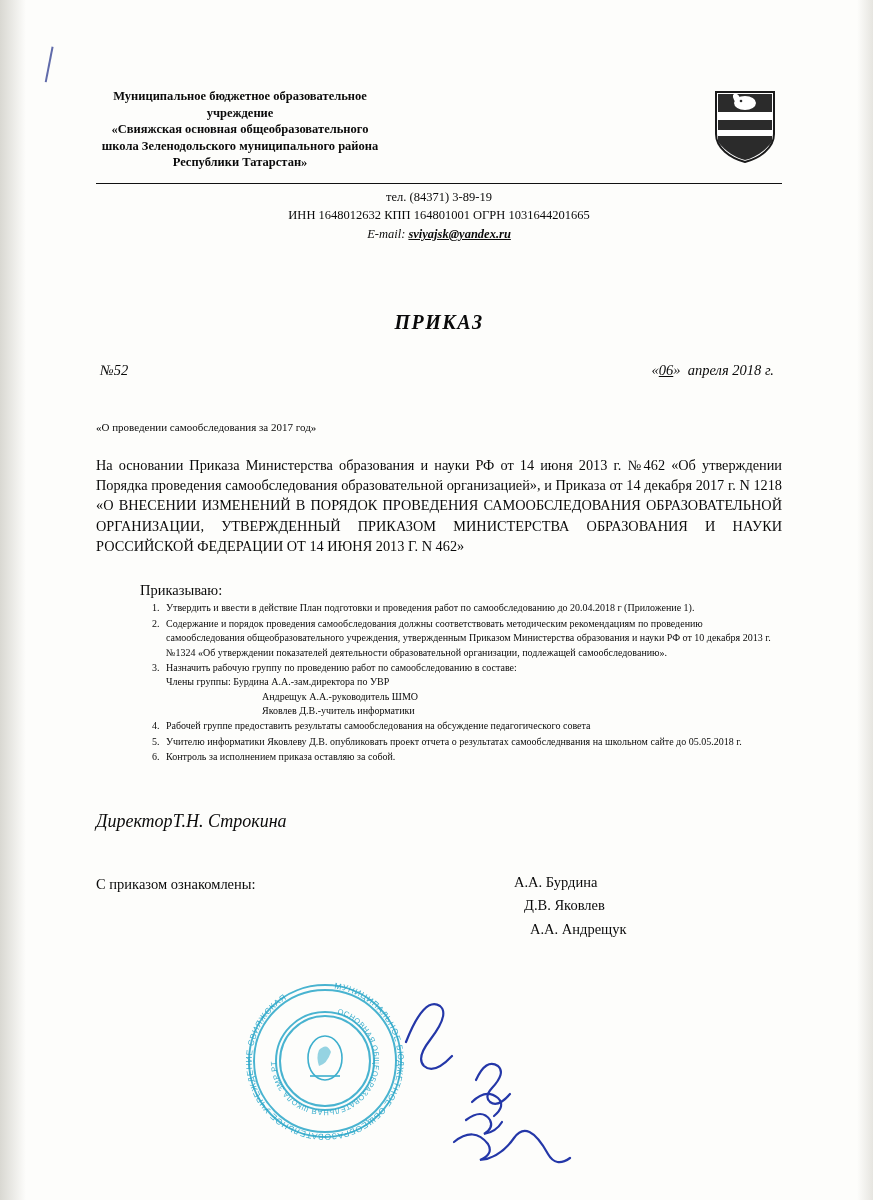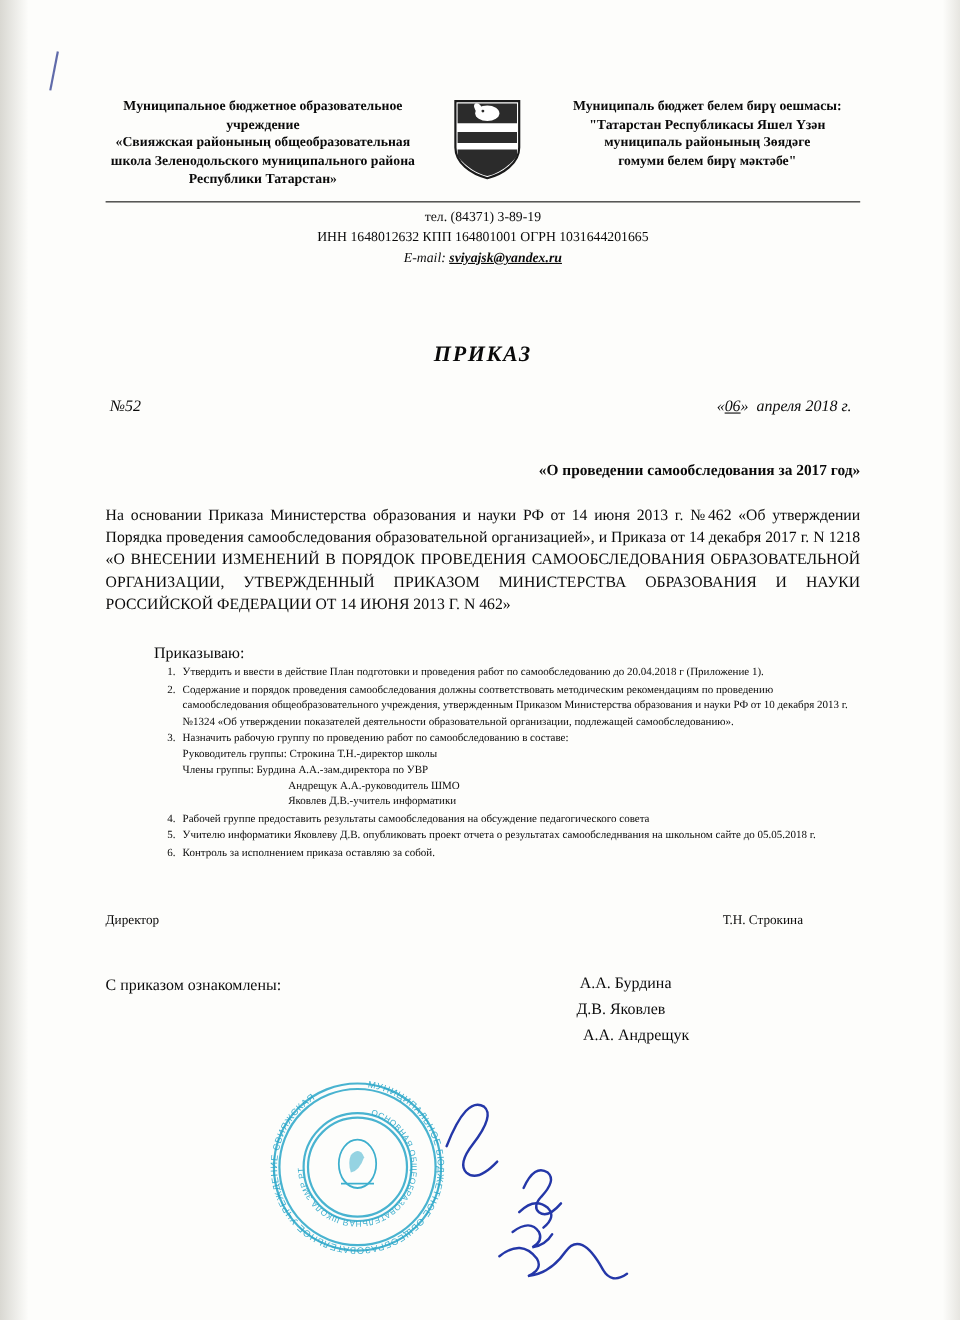--- a/index.html
+++ b/index.html
@@ -110,23 +110,23 @@
     margin-top: 28px;
     font-size: 14.5px;
     font-style: italic;
     gap: 44px;
   }
   .meta-row .num { margin-left: 4px; }
   .meta-row .date { margin-right: 8px; }
   .meta-row .date u { text-decoration: underline; }
 
   .subject {
-    text-align: right;
-    font-weight: bold;
-    font-size: 14px;
+    text-align: left;
+    font-weight: normal;
+    font-size: 11px;
     margin-top: 42px;
   }
 
   
   .para {
     margin-top: 22px;
     font-size: 14.3px;
     line-height: 1.42;
     text-align: justify;
     text-indent: 0;
@@ -151,36 +151,36 @@
   .sub-lines {
     margin-top: 0;
   }
   .sub-lines div { white-space: pre; }
   .indent-1 { padding-left: 0; }
   .indent-2 { padding-left: 96px; }
 
   
   .sign-row {
     display: flex;
-    justify-content: space-between;
     margin-top: 46px;
-    font-size: 12px;
+    font-size: 18px;
     padding-right: 52px;
+    font-style: italic;
   }
   .ack {
     margin-top: 44px;
     font-size: 14.5px;
   }
   .names {
     margin-top: -22px;
     margin-left: 418px;
     font-size: 14.5px;
     line-height: 1.62;
   }
-  .names div { margin-left: 13px; }
+  .names div { margin-left: 0; }
   .names .n2 { margin-left: 10px; }
   .names .n3 { margin-left: 16px; }
   .names .n4 { margin-left: 16px; }
 
   
   .stamp {
     position: absolute;
     left: 236px;
     top: 972px;
     width: 178px;
@@ -203,45 +203,39 @@
 
   <div class="pen-mark"></div>
 
   <div class="content">
 
     <div class="letterhead">
 
       <div class="lh-col left">
         <div>Муниципальное бюджетное образовательное</div>
         <div>учреждение</div>
-        <div>«Свияжская районының общеобразовательная</div>
+        <div>«Свияжская основная общеобразовательного</div>
         <div>школа Зеленодольского муниципального района</div>
         <div>Республики Татарстан»</div>
       </div>
 
       <div class="emblem">
         <svg width="62" height="74" viewBox="0 0 62 74" aria-hidden="true">
           <path d="M2 2 H60 V44 C60 58 46 68 31 72 C16 68 2 58 2 44 Z" fill="#ffffff" stroke="#1a1a1a" stroke-width="2"></path>
           <path d="M4 4 H58 V22 H4 Z" fill="#2b2b2b"></path>
           <path d="M4 30 H58 V40 H4 Z" fill="#2b2b2b"></path>
           <path d="M4 46 H58 V52 C50 62 40 68 31 70 C22 68 12 62 4 52 Z" fill="#2b2b2b"></path>
           <g fill="#ffffff">
             <ellipse cx="31" cy="13" rx="11" ry="7"></ellipse>
             <path d="M22 13 q-5 -7 -2 -9 q4 -1 6 4 Z"></path>
           </g>
           <circle cx="27" cy="11" r="1.3" fill="#2b2b2b"></circle>
         </svg>
       </div>
 
-      <div class="lh-col right">
-        <div>Муниципаль бюджет белем бирү оешмасы:</div>
-        <div>"Татарстан  Республикасы Яшел Үзән</div>
-        <div>муниципаль районының Зөядәге</div>
-        <div>гомуми белем бирү мәктәбе"</div>
-      </div>
     </div>
 
     <div class="addr-block">
       <div>тел. (84371) 3-89-19</div>
       <div>ИНН 1648012632   КПП 164801001   ОГРН 1031644201665</div>
       <div class="email">
         <span>E-mail:</span>
         <u><b><span>sviyajsk@yandex.ru</span></b></u>
       </div>
     </div>
@@ -258,21 +252,20 @@
     <div class="para">На основании Приказа Министерства образования и науки РФ от 14 июня 2013 г. №462  «Об утверждении Порядка проведения самообследования образовательной организацией», и Приказа от 14 декабря 2017 г. N 1218 «О ВНЕСЕНИИ ИЗМЕНЕНИЙ В ПОРЯДОК ПРОВЕДЕНИЯ САМООБСЛЕДОВАНИЯ ОБРАЗОВАТЕЛЬНОЙ ОРГАНИЗАЦИИ, УТВЕРЖДЕННЫЙ ПРИКАЗОМ МИНИСТЕРСТВА ОБРАЗОВАНИЯ И НАУКИ РОССИЙСКОЙ ФЕДЕРАЦИИ ОТ 14 ИЮНЯ 2013 Г. N 462»</div>
 
     <div class="order-word">Приказываю:</div>
 
     <ol class="items">
       <li>Утвердить и ввести в действие План подготовки и проведения работ по самообследованию до 20.04.2018 г (Приложение 1).</li>
       <li>Содержание и порядок проведения  самообследования должны соответствовать методическим рекомендациям по проведению самообследования общеобразовательного учреждения, утвержденным Приказом Министерства образования и науки РФ от 10 декабря 2013 г. №1324  «Об утверждении показателей деятельности образовательной организации, подлежащей самообследованию».</li>
       <li>
         <span>Назначить рабочую группу по проведению работ по самообследованию в составе:</span>
         <div class="sub-lines">
-          <div class="indent-1">Руководитель группы: Строкина Т.Н.-директор школы</div>
           <div class="indent-1">Члены группы: Бурдина А.А.-зам.директора по УВР</div>
           <div class="indent-2">Андрещук А.А.-руководитель ШМО</div>
           <div class="indent-2">Яковлев Д.В.-учитель информатики</div>
         </div>
       </li>
       <li>Рабочей группе предоставить результаты самообследования на обсуждение педагогического совета</li>
       <li>Учителю информатики Яковлеву Д.В. опубликовать проект отчета о результатах самообследнвания на школьном сайте до 05.05.2018 г.</li>
       <li>Контроль за исполнением приказа оставляю за собой.</li>
     </ol>
 

